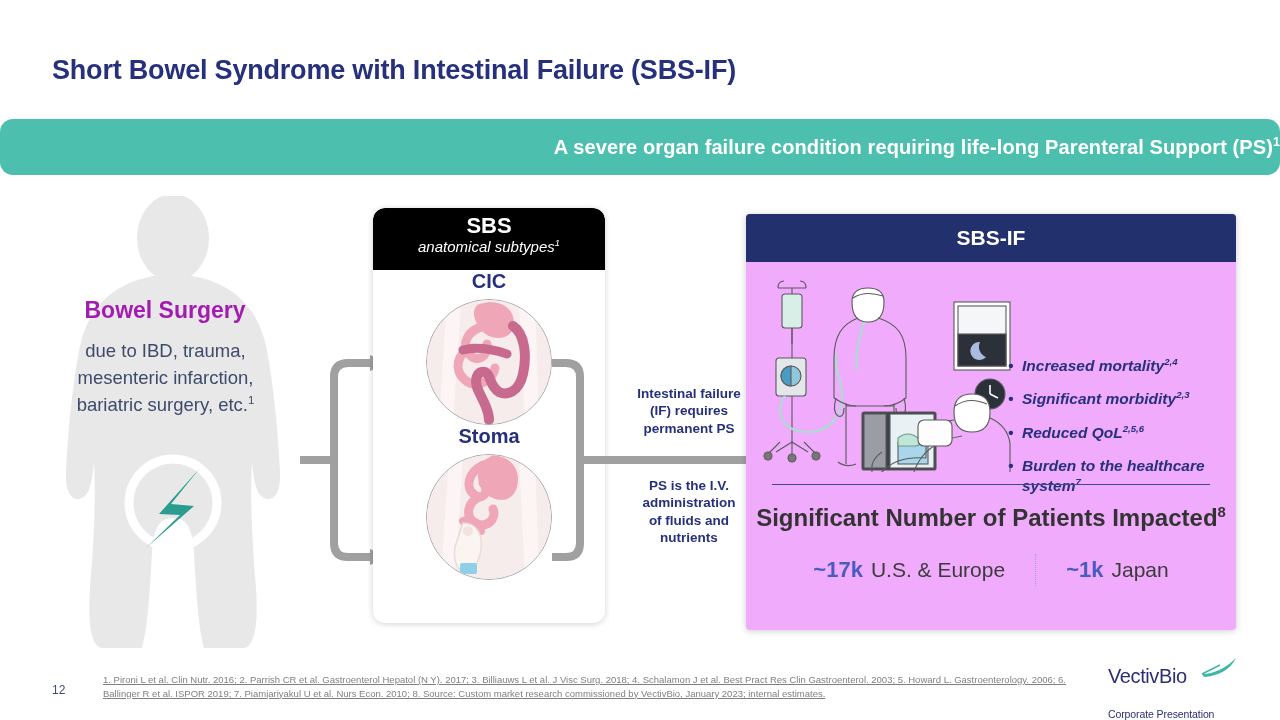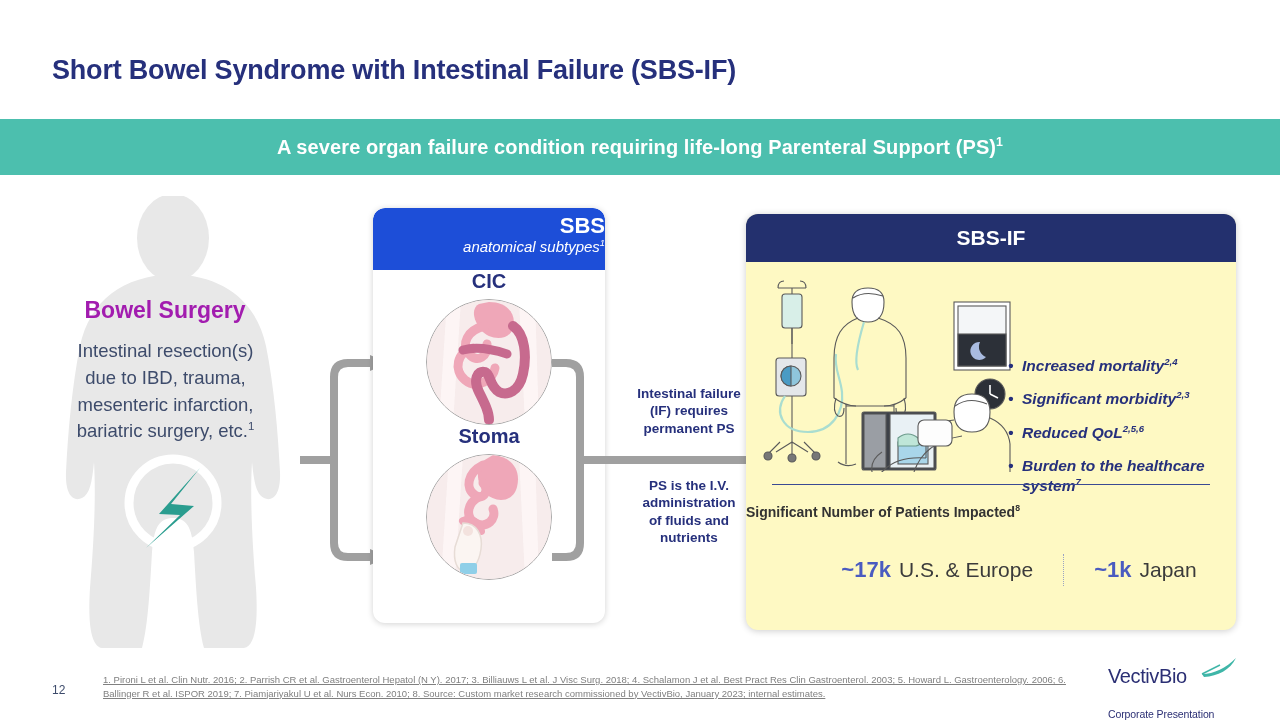--- a/index.html
+++ b/index.html
@@ -27,21 +27,22 @@
   }
 
   
   .subtitle-band {
     position: absolute;
     left: 0; top: 119px;
     width: 1280px; height: 56px;
     background: #4cbfae;
     display: flex;
     align-items: center;
-    justify-content: center;
+    justify-content: flex-end;
+    border-radius: 13px;
   }
   .subtitle-text {
     font-size: 20px;
     font-weight: bold;
     color: #ffffff;
     letter-spacing: 0.1px;
   }
   .sup { font-size: 0.62em; vertical-align: super; line-height: 0; }
 
   
@@ -76,24 +77,24 @@
     position: absolute;
     left: 373px; top: 208px;
     width: 232px; height: 415px;
     background: #ffffff;
     border-radius: 12px;
     box-shadow: 0 1px 6px rgba(0,0,0,0.18);
     overflow: hidden;
   }
   .sbs-header {
     height: 62px;
-    background: #1d4ed8;
+    background: #000000;
     border-radius: 12px 12px 0 0;
     color: #ffffff;
-    text-align: right;
+    text-align: center;
     padding-top: 5px;
     box-sizing: border-box;
   }
   .sbs-header-title { font-size: 22px; font-weight: bold; line-height: 1.15; }
   .sbs-header-sub { font-size: 15px; font-style: italic; line-height: 1.2; }
 
   .subtype-label {
     text-align: center;
     font-size: 20px;
     font-weight: bold;
@@ -123,22 +124,22 @@
     line-height: 1.28;
   }
   .conn-text-top { left: 614px; top: 385px; width: 150px; }
   .conn-text-bot { left: 614px; top: 477px; width: 150px; }
 
   
   .ifcard {
     position: absolute;
     left: 746px; top: 214px;
     width: 490px; height: 416px;
-    background: #fef9c3;
-    border-radius: 12px;
+    background: #f0abfc;
+    border-radius: 4px;
     box-shadow: 0 1px 7px rgba(0,0,0,0.20);
     overflow: hidden;
   }
   .ifcard-header {
     height: 48px;
     background: #23306e;
     display: flex; align-items: center; justify-content: center;
     color: #ffffff;
     font-size: 21px;
     font-weight: bold;
@@ -164,30 +165,30 @@
   .bullet-dot { width: 14px; flex: none; }
   .divider-line {
     position: absolute;
     left: 26px; top: 222px;
     width: 438px; height: 0;
     border-top: 1.3px solid #3a4a93;
   }
   .impact-title {
     position: absolute;
     left: 0; top: 242px; width: 490px;
-    font-size: 14px;
+    text-align: center;
+    font-size: 24px;
     font-weight: bold;
     color: #333333;
   }
   .stats-row {
     position: absolute;
     left: 0; top: 292px; width: 490px;
     display: flex; align-items: center; justify-content: center;
     gap: 20px;
-    padding-left: 28px;
   }
   .stat { display: flex; align-items: baseline; gap: 8px; }
   .stat-num { font-size: 22px; font-weight: bold; color: #4a5bc0; }
   .stat-lbl { font-size: 21px; color: #3b3b3b; }
   .stat-sep {
     width: 0; height: 32px;
     border-left: 1.5px dotted #9aa3c4;
     margin: 0 10px;
   }
 
@@ -241,21 +242,20 @@
                L 216 452 C 228 450, 230 424, 228 392 C 224 344, 222 300, 224 266
                C 226 286, 228 298, 236 302 C 244 306, 253 300, 252 276
                C 250 236, 246 190, 238 150 C 228 104, 195 80, 145 78 Z"></path>
     </g>
     <circle cx="145" cy="307" r="44" fill="none" stroke="#ffffff" stroke-width="9"></circle>
     <path d="M172 272 L 131 318 L 152 319 L 118 352 L 166 310 L 143 308 Z" fill="#2a9d8f"></path>
   </svg>
 
   <div class="bowel-surgery-title">Bowel Surgery</div>
   <div class="bowel-surgery-body">
-    <div>Intestinal resection(s)</div>
     <div>due to IBD, trauma,</div>
     <div>mesenteric infarction,</div>
     <div><span>bariatric surgery, etc.</span><span class="sup">1</span></div>
   </div>
 
   <svg class="connector-left" viewBox="0 0 90 210">
     <path d="M0 105 L 34 105" stroke="#a0a0a0" stroke-width="8" fill="none"></path>
     <path d="M34 105 L 34 22 Q 34 8, 48 8 L 72 8" stroke="#a0a0a0" stroke-width="8" fill="none"></path>
     <path d="M34 105 L 34 188 Q 34 202, 48 202 L 72 202" stroke="#a0a0a0" stroke-width="8" fill="none"></path>
     <path d="M70 0 L 88 8 L 70 16 Z" fill="#a0a0a0"></path>

